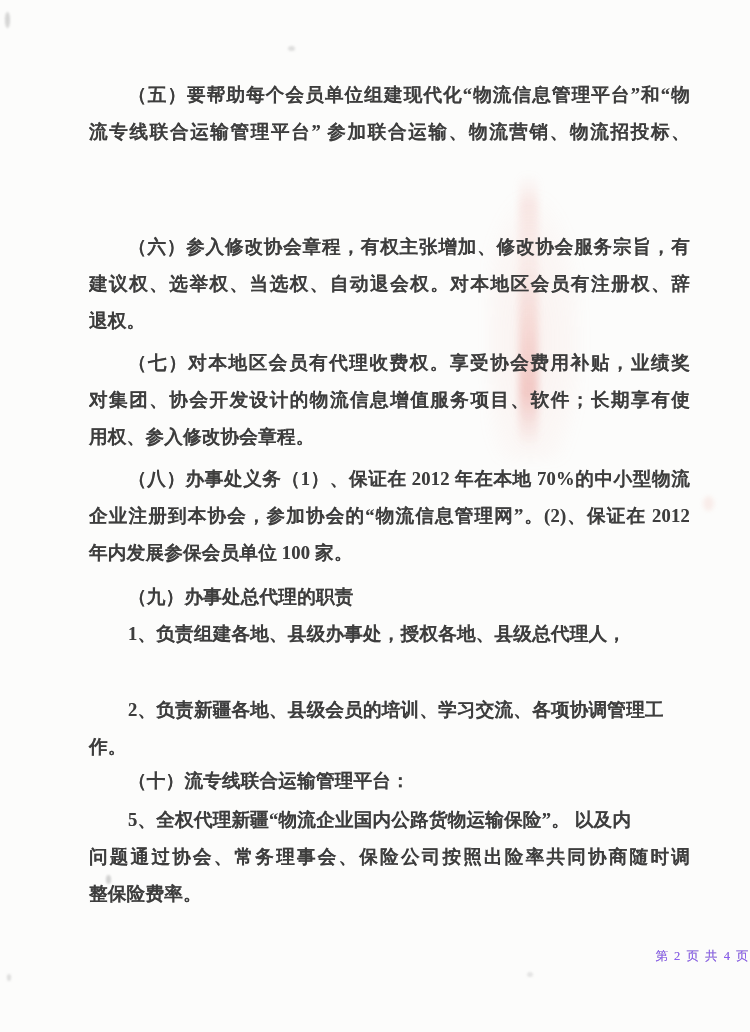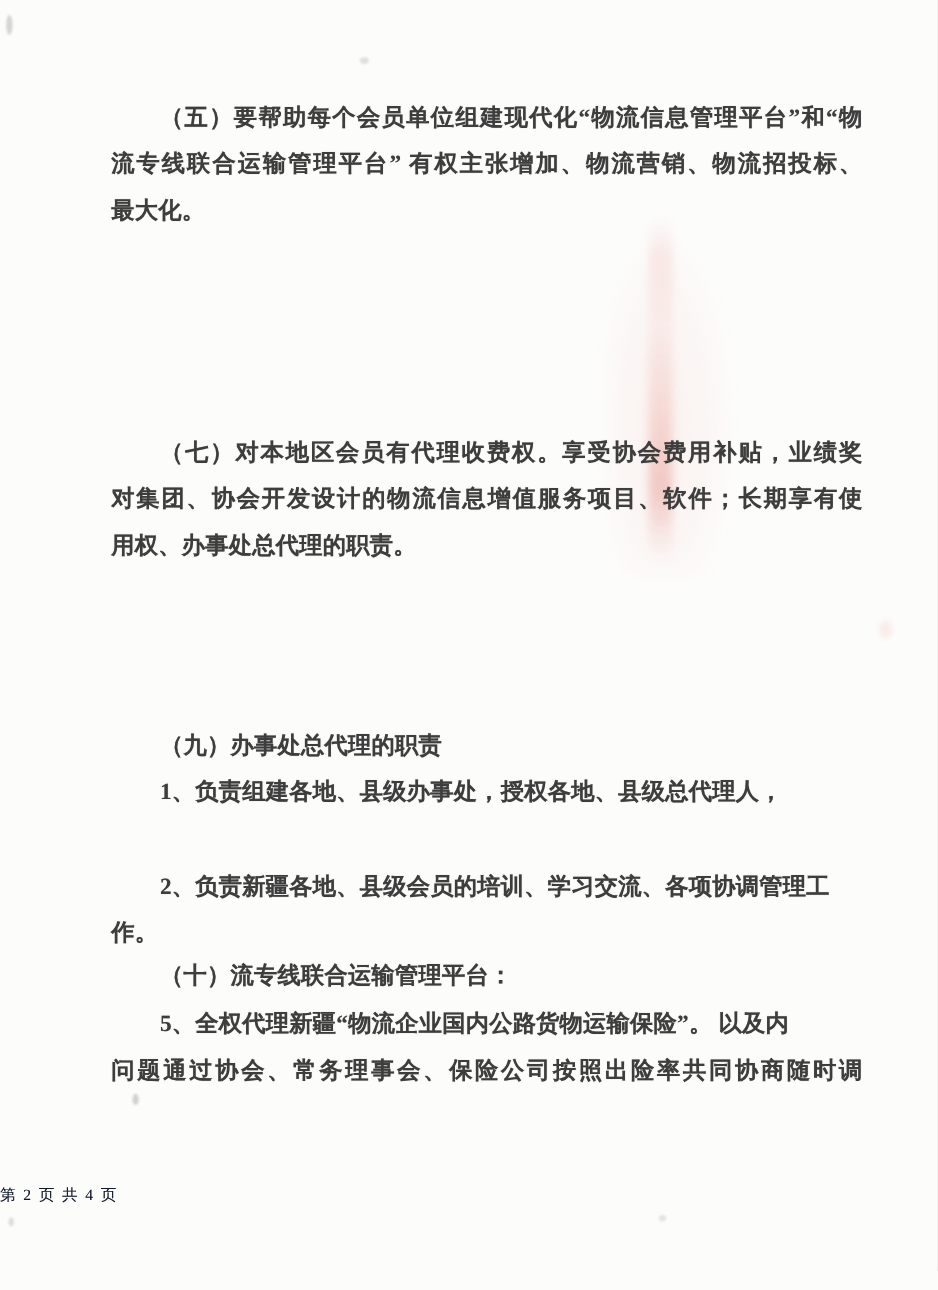--- a/index.html
+++ b/index.html
@@ -33,22 +33,22 @@
     letter-spacing:.2px;
     white-space:nowrap;
     text-align:justify;
     text-align-last:left;
     text-shadow:0 0 .6px rgba(70,70,70,.55);
   }
   .line.j{white-space:normal;text-align-last:justify;height:37px;overflow:hidden;}
   .line.ind{text-indent:39px;}
   .footer{
     position:absolute;left:0;top:946px;width:750px;height:20px;
-    line-height:20px;text-align:left;
-    font-size:12.5px;color:#0f172a;letter-spacing:1.5px;
+    line-height:20px;text-align:right;
+    font-size:12.5px;color:#8b5cf6;letter-spacing:1.5px;
     text-shadow:0 0 .5px rgba(90,90,90,.5);
   }
   
   .stain-halo{
     position:absolute;left:488px;top:195px;width:95px;height:265px;
     background:radial-gradient(ellipse at 45% 55%,rgba(240,170,160,.12) 0%,rgba(240,170,160,.06) 55%,rgba(240,170,160,0) 75%);
     filter:blur(6px);pointer-events:none;
   }
   .stain-streak{
     position:absolute;left:519px;top:173px;width:19px;height:274px;
@@ -80,41 +80,51 @@
   <div class="speck spk1"></div>
   <div class="speck spk2"></div>
   <div class="speck spk3"></div>
   <div class="speck spk4"></div>
   <div class="speck spk5"></div>
   <div class="speck spk6"></div>
 
   <div class="doc" id="doc">
       <div class="para p0">
         <div class="line j ind">（五）要帮助每个会员单位组建现代化“物流信息管理平台”和“物</div>
-        <div class="line j">流专线联合运输管理平台” 有权主张增加、物流营销、物流招投标、</div>
-        <div class="line">最大化。</div>
+        <div class="line j">流专线联合运输管理平台” 参加联合运输、物流营销、物流招投标、</div>
+      </div>
+      <div class="para p1">
+        <div class="line j ind">（六）参入修改协会章程，有权主张增加、修改协会服务宗旨，有</div>
+        <div class="line j">建议权、选举权、当选权、自动退会权。对本地区会员有注册权、辞</div>
+        <div class="line">退权。</div>
       </div>
       <div class="para p2">
         <div class="line j ind">（七）对本地区会员有代理收费权。享受协会费用补贴，业绩奖励。</div>
         <div class="line j">对集团、协会开发设计的物流信息增值服务项目、软件；长期享有使</div>
-        <div class="line">用权、办事处总代理的职责。</div>
+        <div class="line">用权、参入修改协会章程。</div>
+      </div>
+      <div class="para p3">
+        <div class="line j ind">（八）办事处义务（1）、保证在 2012 年在本地 70%的中小型物流</div>
+        <div class="line j">企业注册到本协会，参加协会的“物流信息管理网”。(2)、保证在 2012</div>
+        <div class="line">年内发展参保会员单位 100 家。</div>
       </div>
       <div class="para p4">
         <div class="line ind">（九）办事处总代理的职责</div>
       </div>
       <div class="para p5">
         <div class="line ind">1、负责组建各地、县级办事处，授权各地、县级总代理人，</div>
       </div>
       <div class="para p6">
         <div class="line ind">2、负责新疆各地、县级会员的培训、学习交流、各项协调管理工</div>
         <div class="line">作。</div>
       </div>
       <div class="para p8">
         <div class="line ind">（十）流专线联合运输管理平台：</div>
       </div>
       <div class="para p9">
         <div class="line ind">5、全权代理新疆“物流企业国内公路货物运输保险”。 以及内</div>
         <div class="line j">问题通过协会、常务理事会、保险公司按照出险率共同协商随时调</div>
+        <div class="line">整保险费率。</div>
       </div>
     </div>
 
   <div class="footer">第 2 页 共 4 页</div>
 </div>
 
 </body></html>

